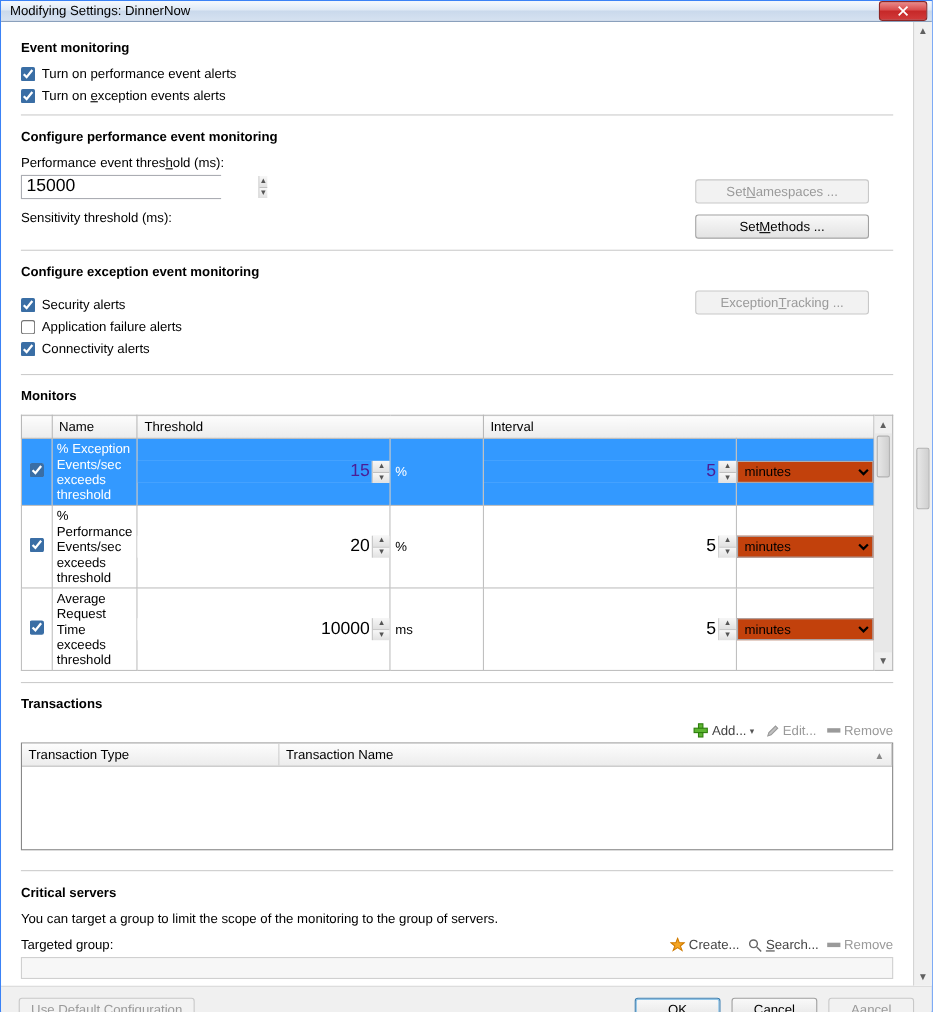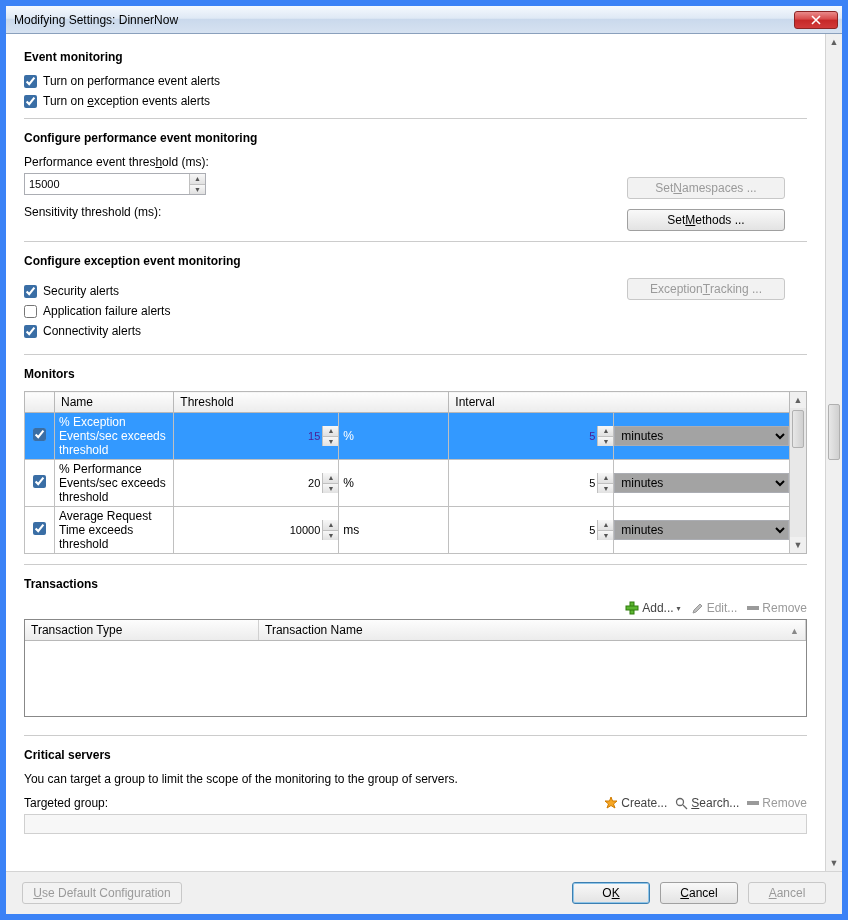--- a/index.html
+++ b/index.html
@@ -7,21 +7,21 @@
   font-family: "Segoe UI", Tahoma, sans-serif;
   font-size: 12px;
   background: #fff;
   width: 848px;
   height: 920px;
   overflow: hidden;
 }
 .window {
   width: 848px;
   height: 920px;
-  border: 6px solid #3b82f6;
+  border: 1px solid #3b82f6;
   display: flex;
   flex-direction: column;
   background: #f0f0f0;
 }
 .titlebar {
   height: 28px;
   background: linear-gradient(to bottom, #f5f9fe 0%, #dfe9f5 45%, #cad9ec 50%, #d6e2f1 100%);
   display: flex;
   align-items: center;
   padding: 0 4px 0 8px;
@@ -128,21 +128,21 @@
   display: flex;
   width: 182px;
   height: 22px;
   border: 1px solid #abadb3;
   background: #fff;
 }
 .spinner input {
   flex: 1;
   border: none;
   padding: 0 4px;
-  font-size: 11px;
+  font-size: 16px;
   outline: none;
 }
 .spinner-btns {
   width: 16px;
   display: flex;
   flex-direction: column;
   border-left: 1px solid #c0c0c0;
 }
 .spinner-btns div {
   flex: 1;
@@ -180,23 +180,22 @@
   display: flex;
   gap: 40px;
   align-items: flex-start;
 }
 .exc-col1 { width: 260px; }
 .exc-col2 { width: 220px; padding-top: 0px; }
 .exc-col3 {
   margin-left: auto;
   width: 180px;
   display: flex;
-  flex-direction: column;
+  flex-direction: row;
   gap: 10px;
-  justify-content: center;
 }
 .radio-row {
   display: flex;
   align-items: center;
   gap: 6px;
   margin: 6px 0 16px 0;
 }
 
 .monitors-table {
   width: 100%;
@@ -234,21 +233,21 @@
 .sel .thresh-cell, .sel .int-spin { background: #3399ff; }
 .sel .thresh-cell input, .sel .int-spin input { background: #3399ff; color: #4c1d95; }
 .unitcell { width: 110px; }
 .int-spin { width: 90px; padding: 0 !important; }
 .unit-select-cell { width: 176px; padding: 0 !important; }
 .unit-select {
   width: 100%;
   height: 20px;
   border: 1px solid #abadb3;
   font-size: 12px;
-  background: #a3a3a3;
+  background: #c2410c;
   padding: 0 2px;
 }
 .monitors-vsb {
   width: 17px;
   background: #f0f0f0;
   border: 1px solid #b8b8b8;
   border-left: none;
   display: flex;
   flex-direction: column;
 }

